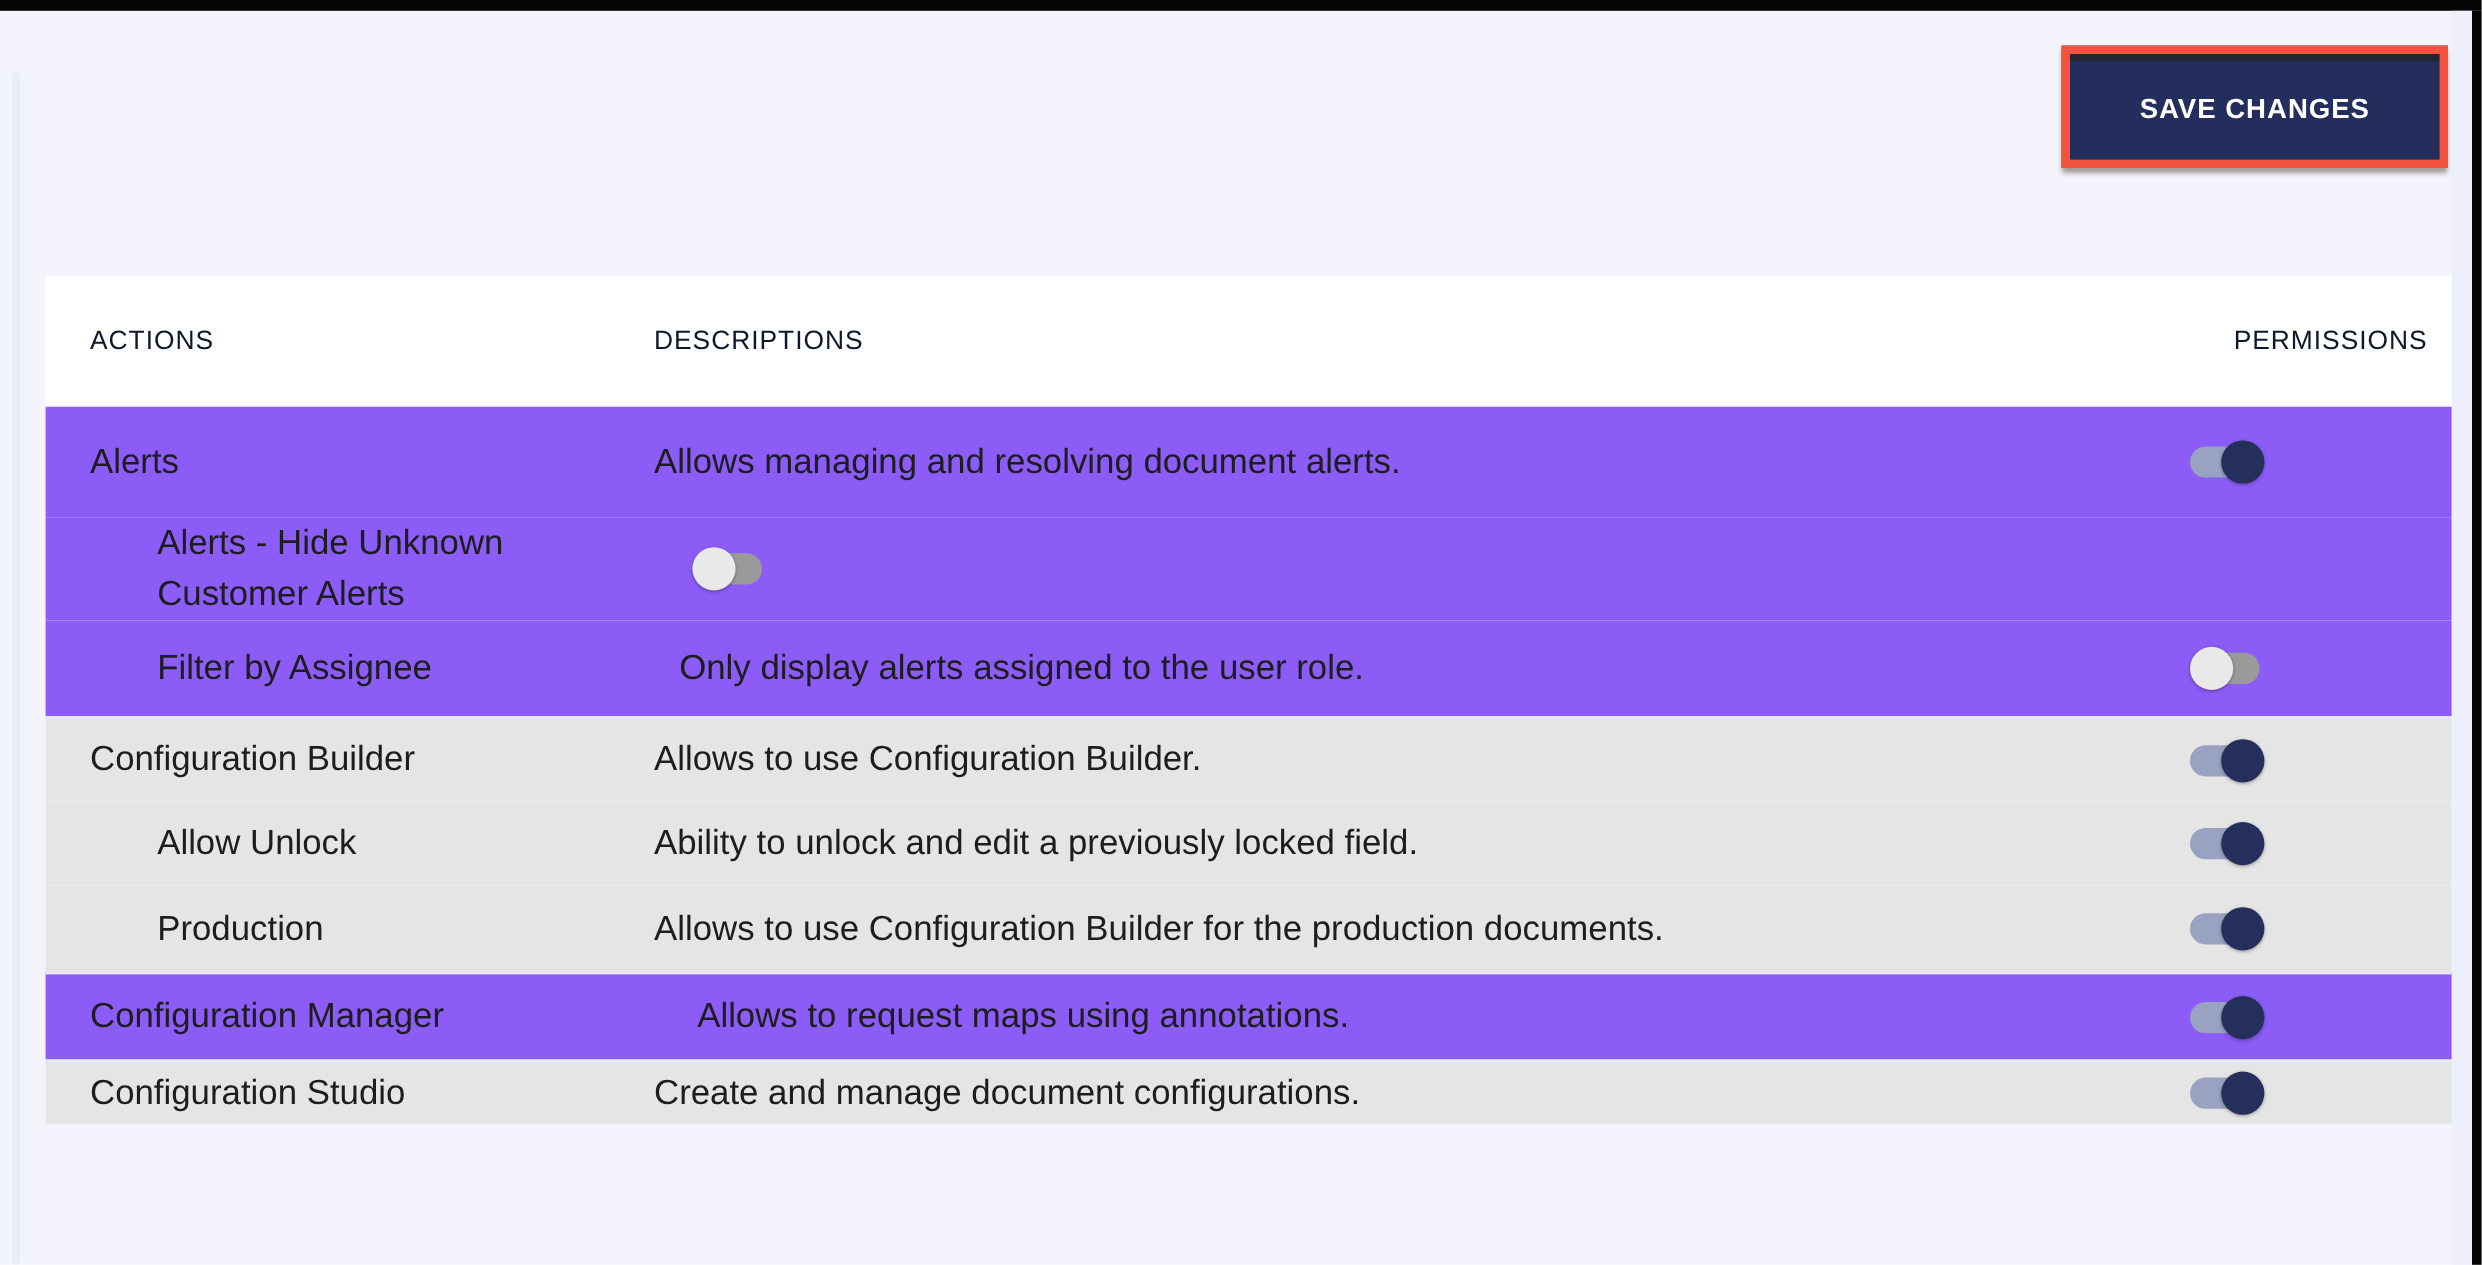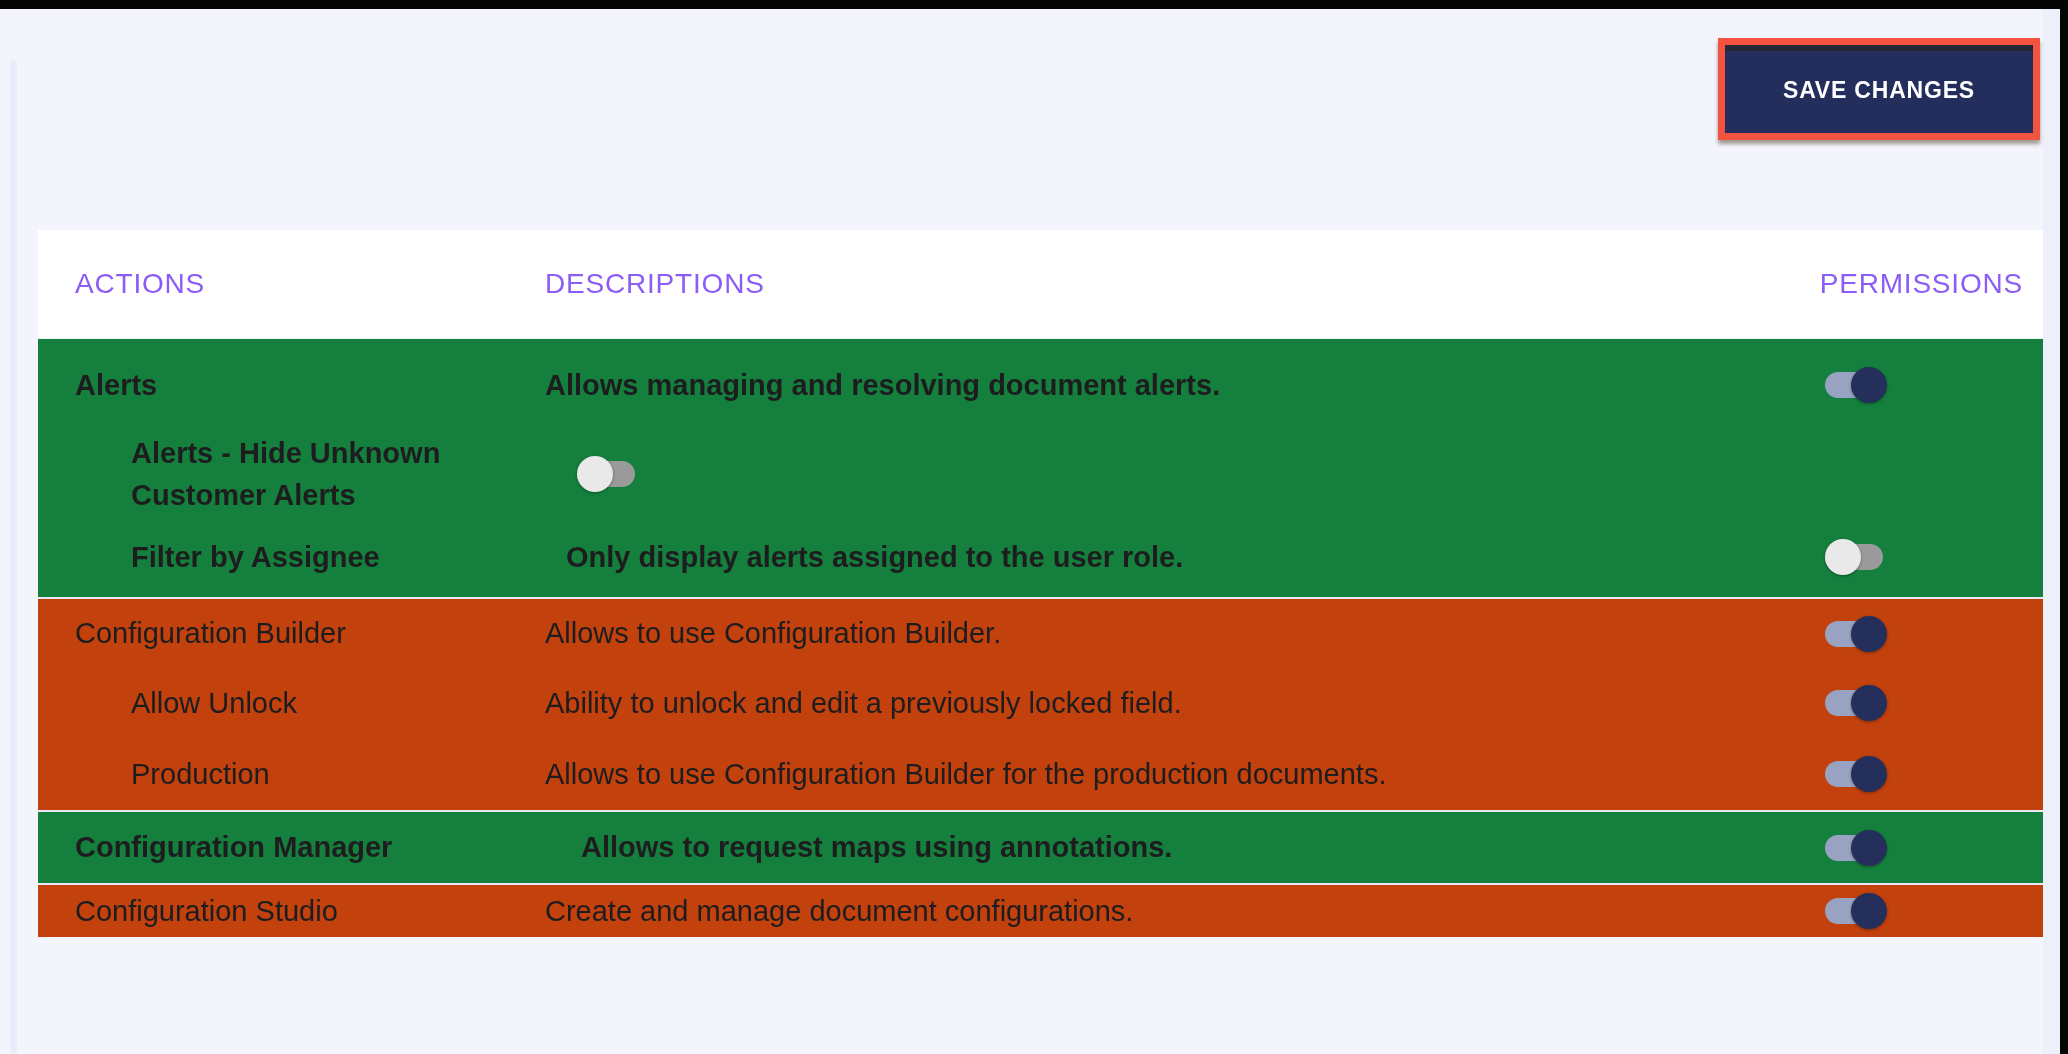--- a/index.html
+++ b/index.html
@@ -36,30 +36,30 @@
   
   .perm-table {
     position:absolute; left:38px; top:230px; width:2005px;
     background:#ffffff;
   }
   .table-header {
     display:grid; grid-template-columns:470px 1fr 250px;
     height:108px; align-items:center; padding-left:37px;
   }
   .hdr {
-    color:#8b5cf6; font-size:28px; letter-spacing:0.8px; font-weight:400;
+    color:#0f172a; font-size:22px; letter-spacing:0.8px; font-weight:400;
   }
   .hdr-permissions { text-align:right; padding-right:20px; }
 
   .table-body { border-top:1px solid #eef0f8; }
   .perm-row {
     display:grid; grid-template-columns:470px 1fr 250px;
-    align-items:center; padding-left:37px; background:#c2410c;
+    align-items:center; padding-left:37px; background:#e5e5e5;
   }
-  .perm-row.shaded { background:#15803d;font-weight:bold; }
+  .perm-row.shaded { background:#8b5cf6; }
   .perm-row.group-start { border-top:2px solid #e7eaf6; }
 
   .table-body .perm-row:nth-child(1) { height:92px; }
   .table-body .perm-row:nth-child(2) { height:86px; }
   .table-body .perm-row:nth-child(3) { height:80px;gap:21px; }
   .table-body .perm-row:nth-child(4) { height:71px; }
   .table-body .perm-row:nth-child(5) { height:70px; }
   .table-body .perm-row:nth-child(6) { height:72px; }
   .table-body .perm-row:nth-child(7) { height:73px;gap:36px; }
   .table-body .perm-row:nth-child(8) { height:54px; }

